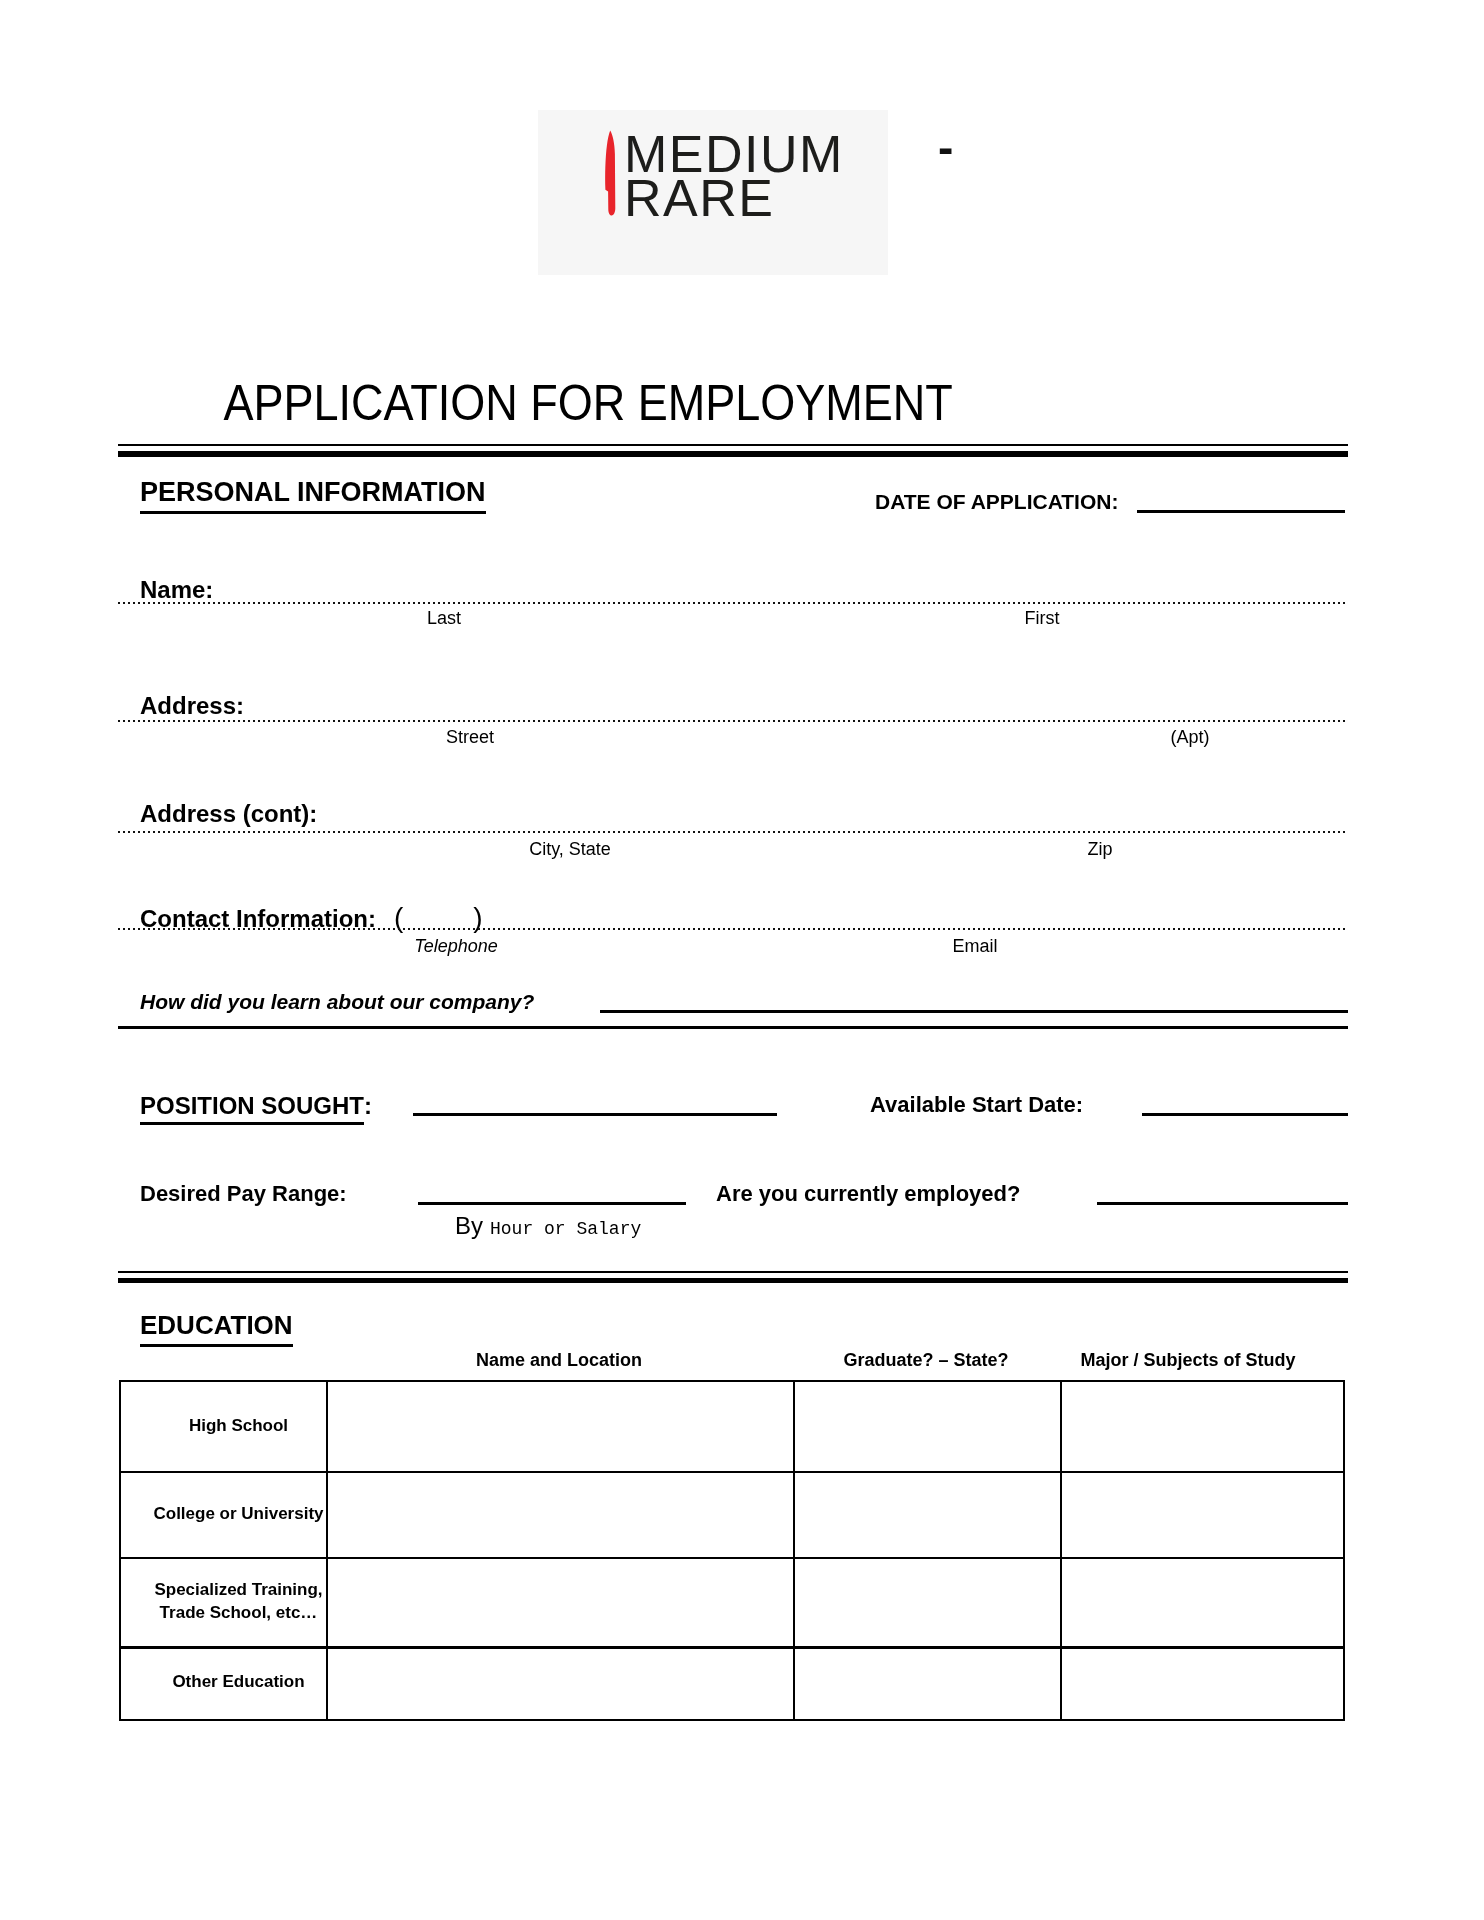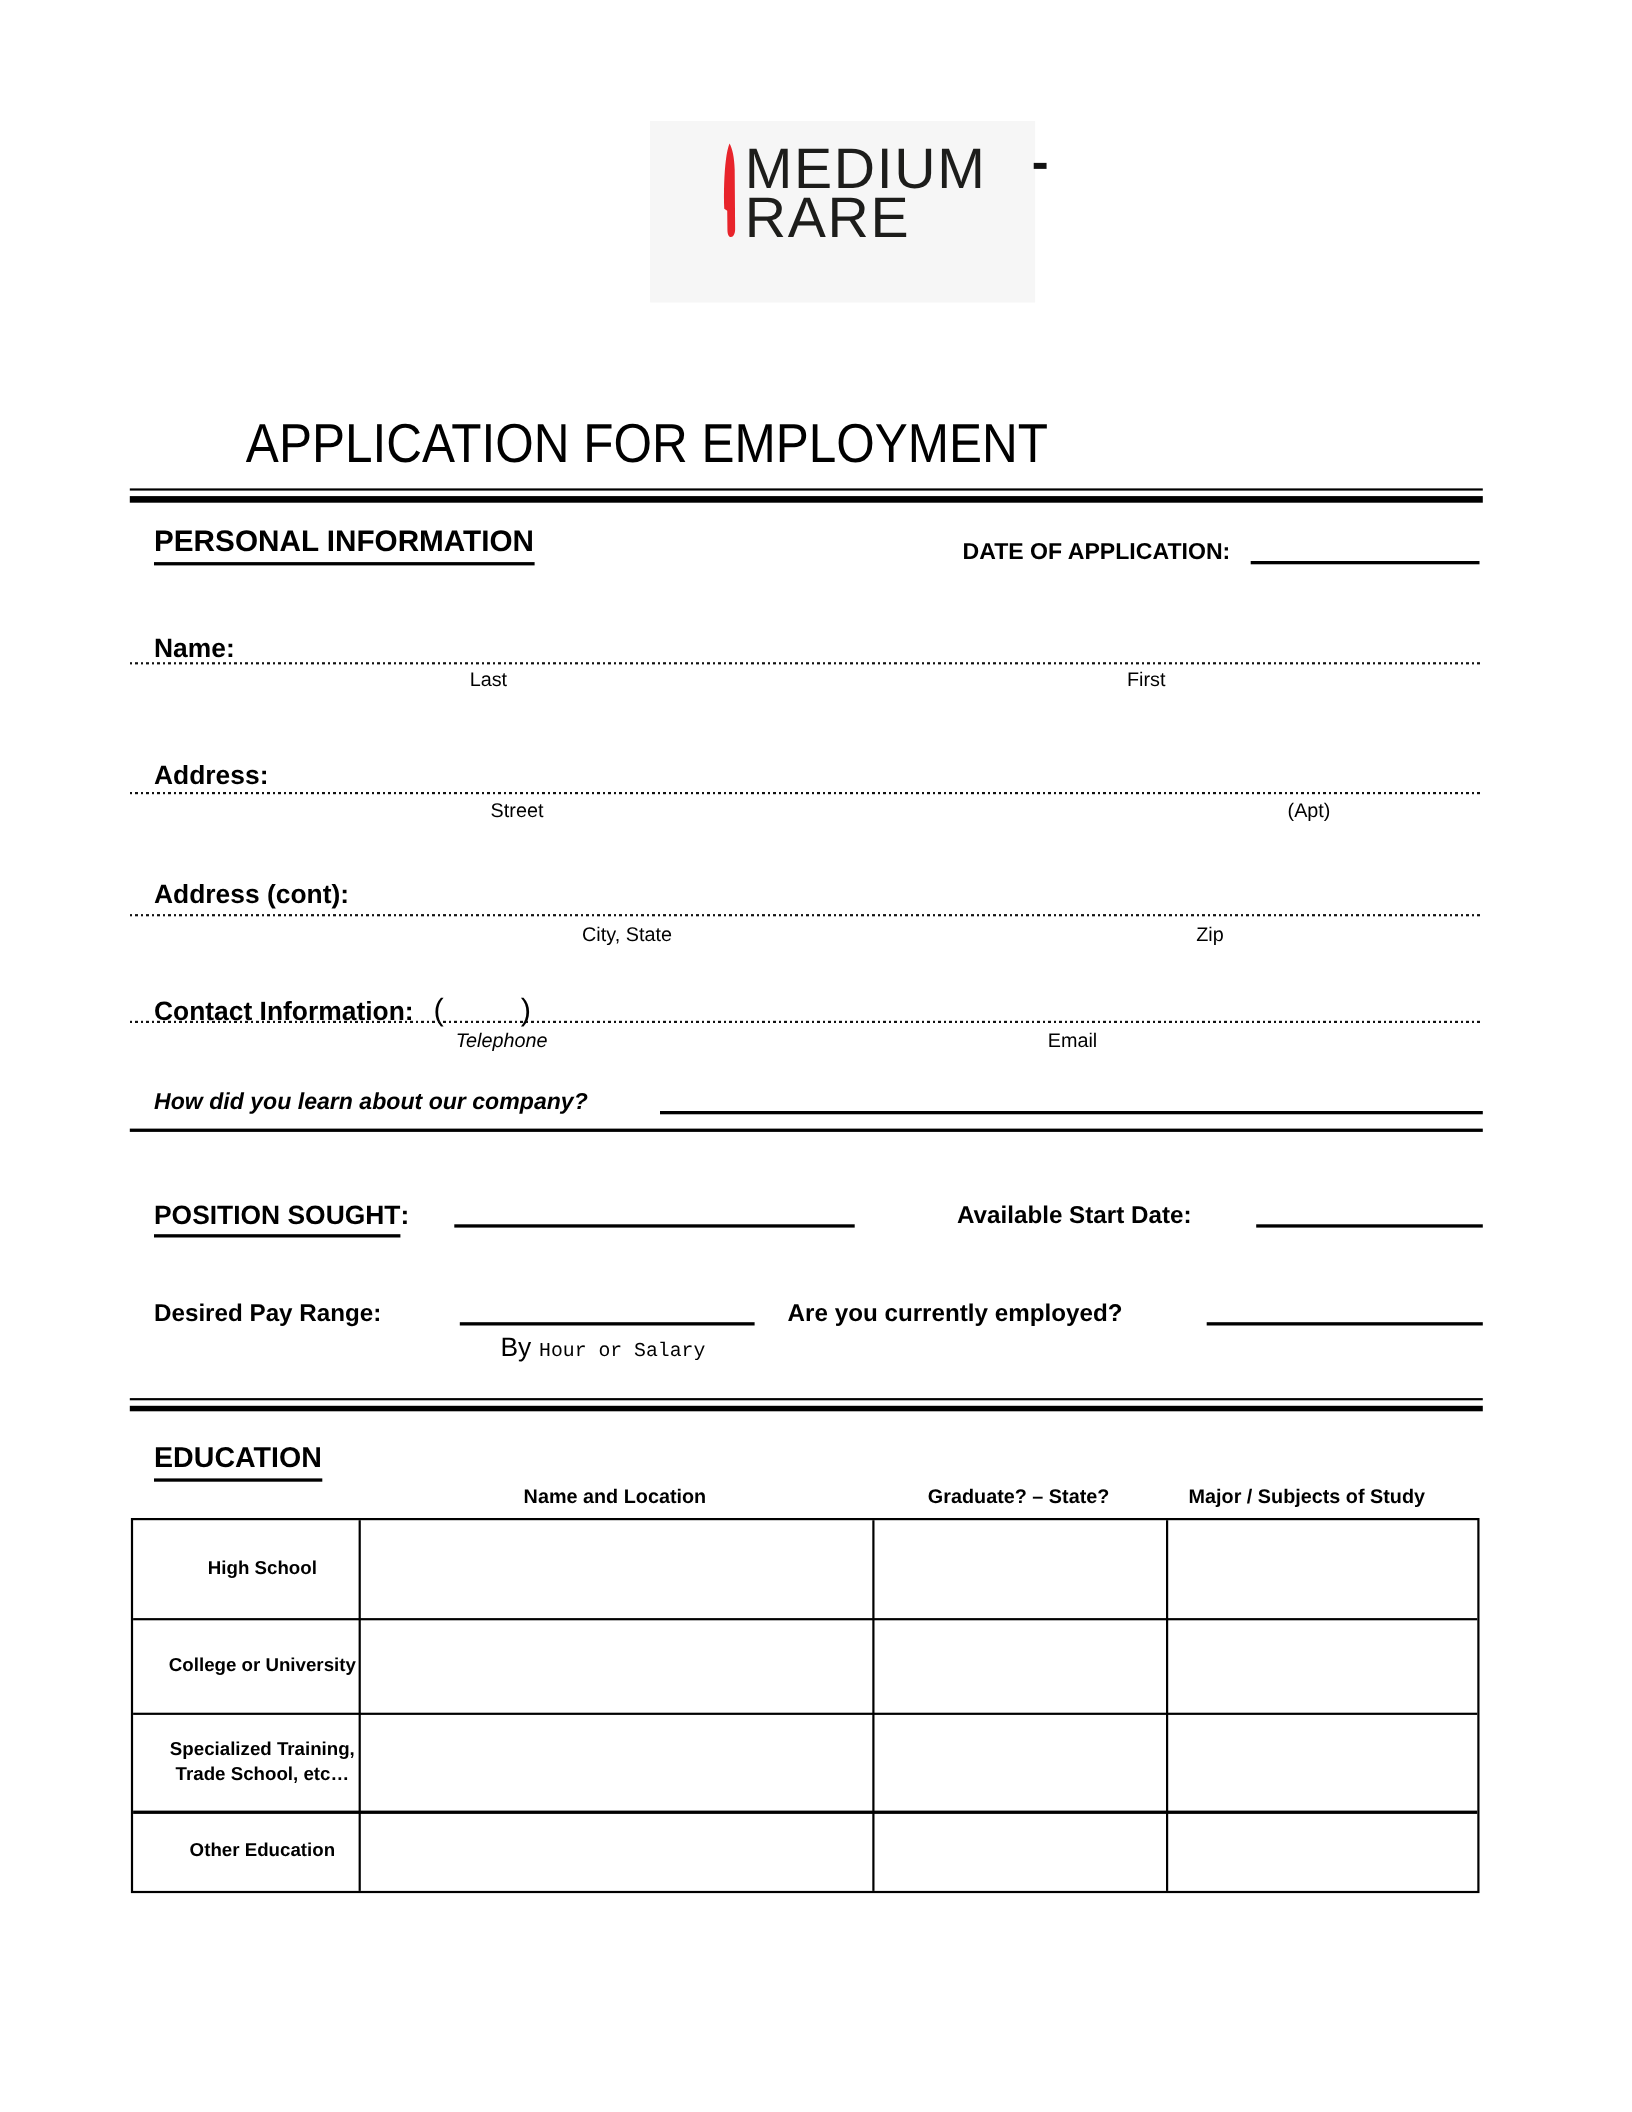--- a/index.html
+++ b/index.html
@@ -2,21 +2,21 @@
 <html><head>
 <meta charset="utf-8">
 <style>
   html,body{margin:0;padding:0;background:#ffffff;}
   .page{
     position:relative;width:1484px;height:1920px;background:#fff;
     font-family:"Liberation Sans",sans-serif;color:#000;overflow:hidden;
   }
   .abs{position:absolute;}
   
-  .logo-box{left:591px;top:110px;width:350px;height:165px;background:#f6f6f6;}
+  .logo-box{left:538px;top:110px;width:350px;height:165px;background:#f6f6f6;}
   .logo-knife{left:64px;top:20px;width:16px;height:86px;}
   .logo-text{left:86px;top:22px;font-size:52px;line-height:44px;letter-spacing:1.5px;
              color:#1d1d1b;font-weight:400;white-space:nowrap;}
   .logo-dash{left:938px;top:120px;font-size:46px;font-weight:600;color:#111;}
   
   .title-wrap{left:0;top:374px;width:1176px;text-align:center;}
   .title-wrap span{display:inline-block;font-size:50px;font-weight:400;letter-spacing:0;
                    transform:scaleX(0.9);white-space:nowrap;color:#000;}
   
   .h-section{font-weight:700;font-size:27px;}

